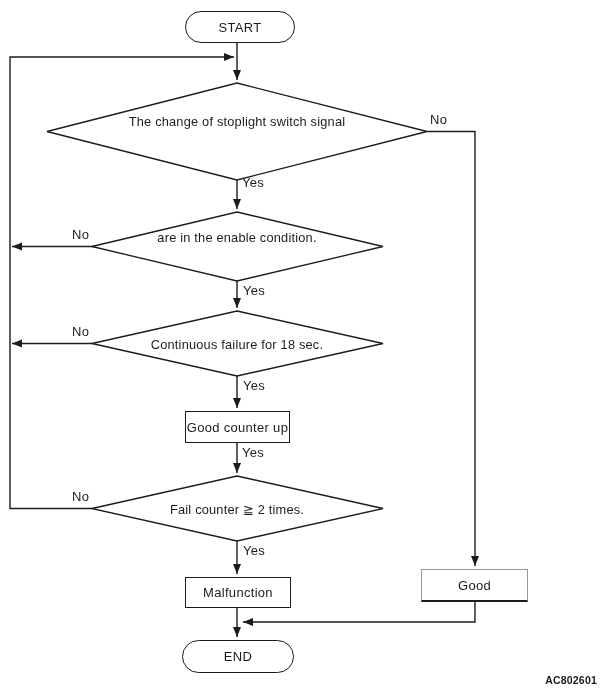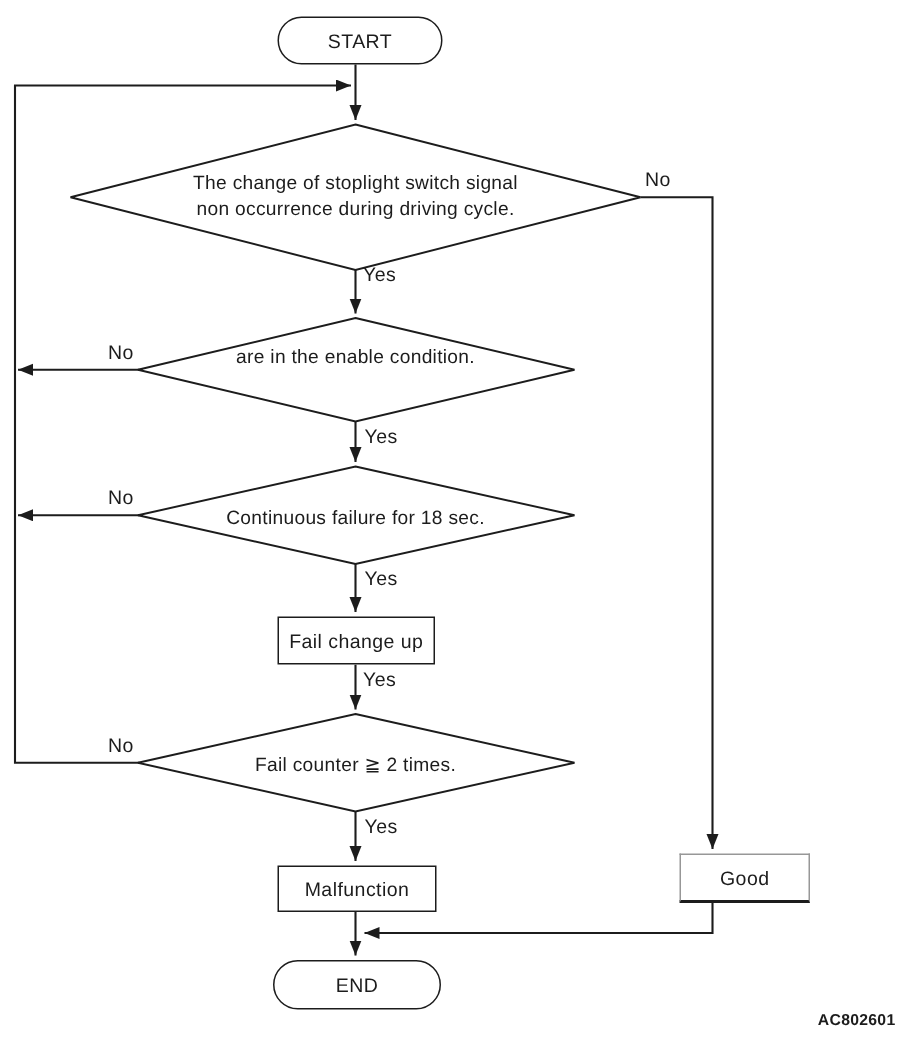--- a/index.html
+++ b/index.html
@@ -101,38 +101,37 @@
     <polygon class="dm" points="237,212 383,246.5 237,281 92,246.5"></polygon>
     <polygon class="dm" points="237,311 383,343.5 237,376 92,343.5"></polygon>
     <polygon class="dm" points="237,476 383,508.5 237,541 92,508.5"></polygon>
   </svg>
 
   <div class="node terminator" style="left:185px; top:11px; width:110px; height:32px;">
     <span>START</span>
   </div>
 
   <div class="node" style="left:185px; top:411px; width:105px; height:32px;">
-    <span>Fail change up</span>
+    <span>Good counter up</span>
   </div>
 
   <div class="node" style="left:185px; top:577px; width:106px; height:31px;">
     <span>Malfunction</span>
   </div>
 
-  <div class="node good-box" style="left:421px; top:569px; width:87px; height:33px;margin-left:32px;">
+  <div class="node good-box" style="left:421px; top:569px; width:107px; height:33px;">
     <span>Good</span>
   </div>
 
   <div class="node terminator" style="left:182px; top:640px; width:112px; height:33px;">
     <span>END</span>
   </div>
 
   <div class="dtext" style="left:87px; top:113px; width:300px;">
     <div>The change of stoplight switch signal</div>
-    <div>non occurrence during driving cycle.</div>
   </div>
 
   <div class="dtext" style="left:107px; top:229px; width:260px;">
     <div>are in the enable condition.</div>
   </div>
 
   <div class="dtext" style="left:107px; top:336px; width:260px;">
     <div>Continuous failure for 18 sec.</div>
   </div>
 

